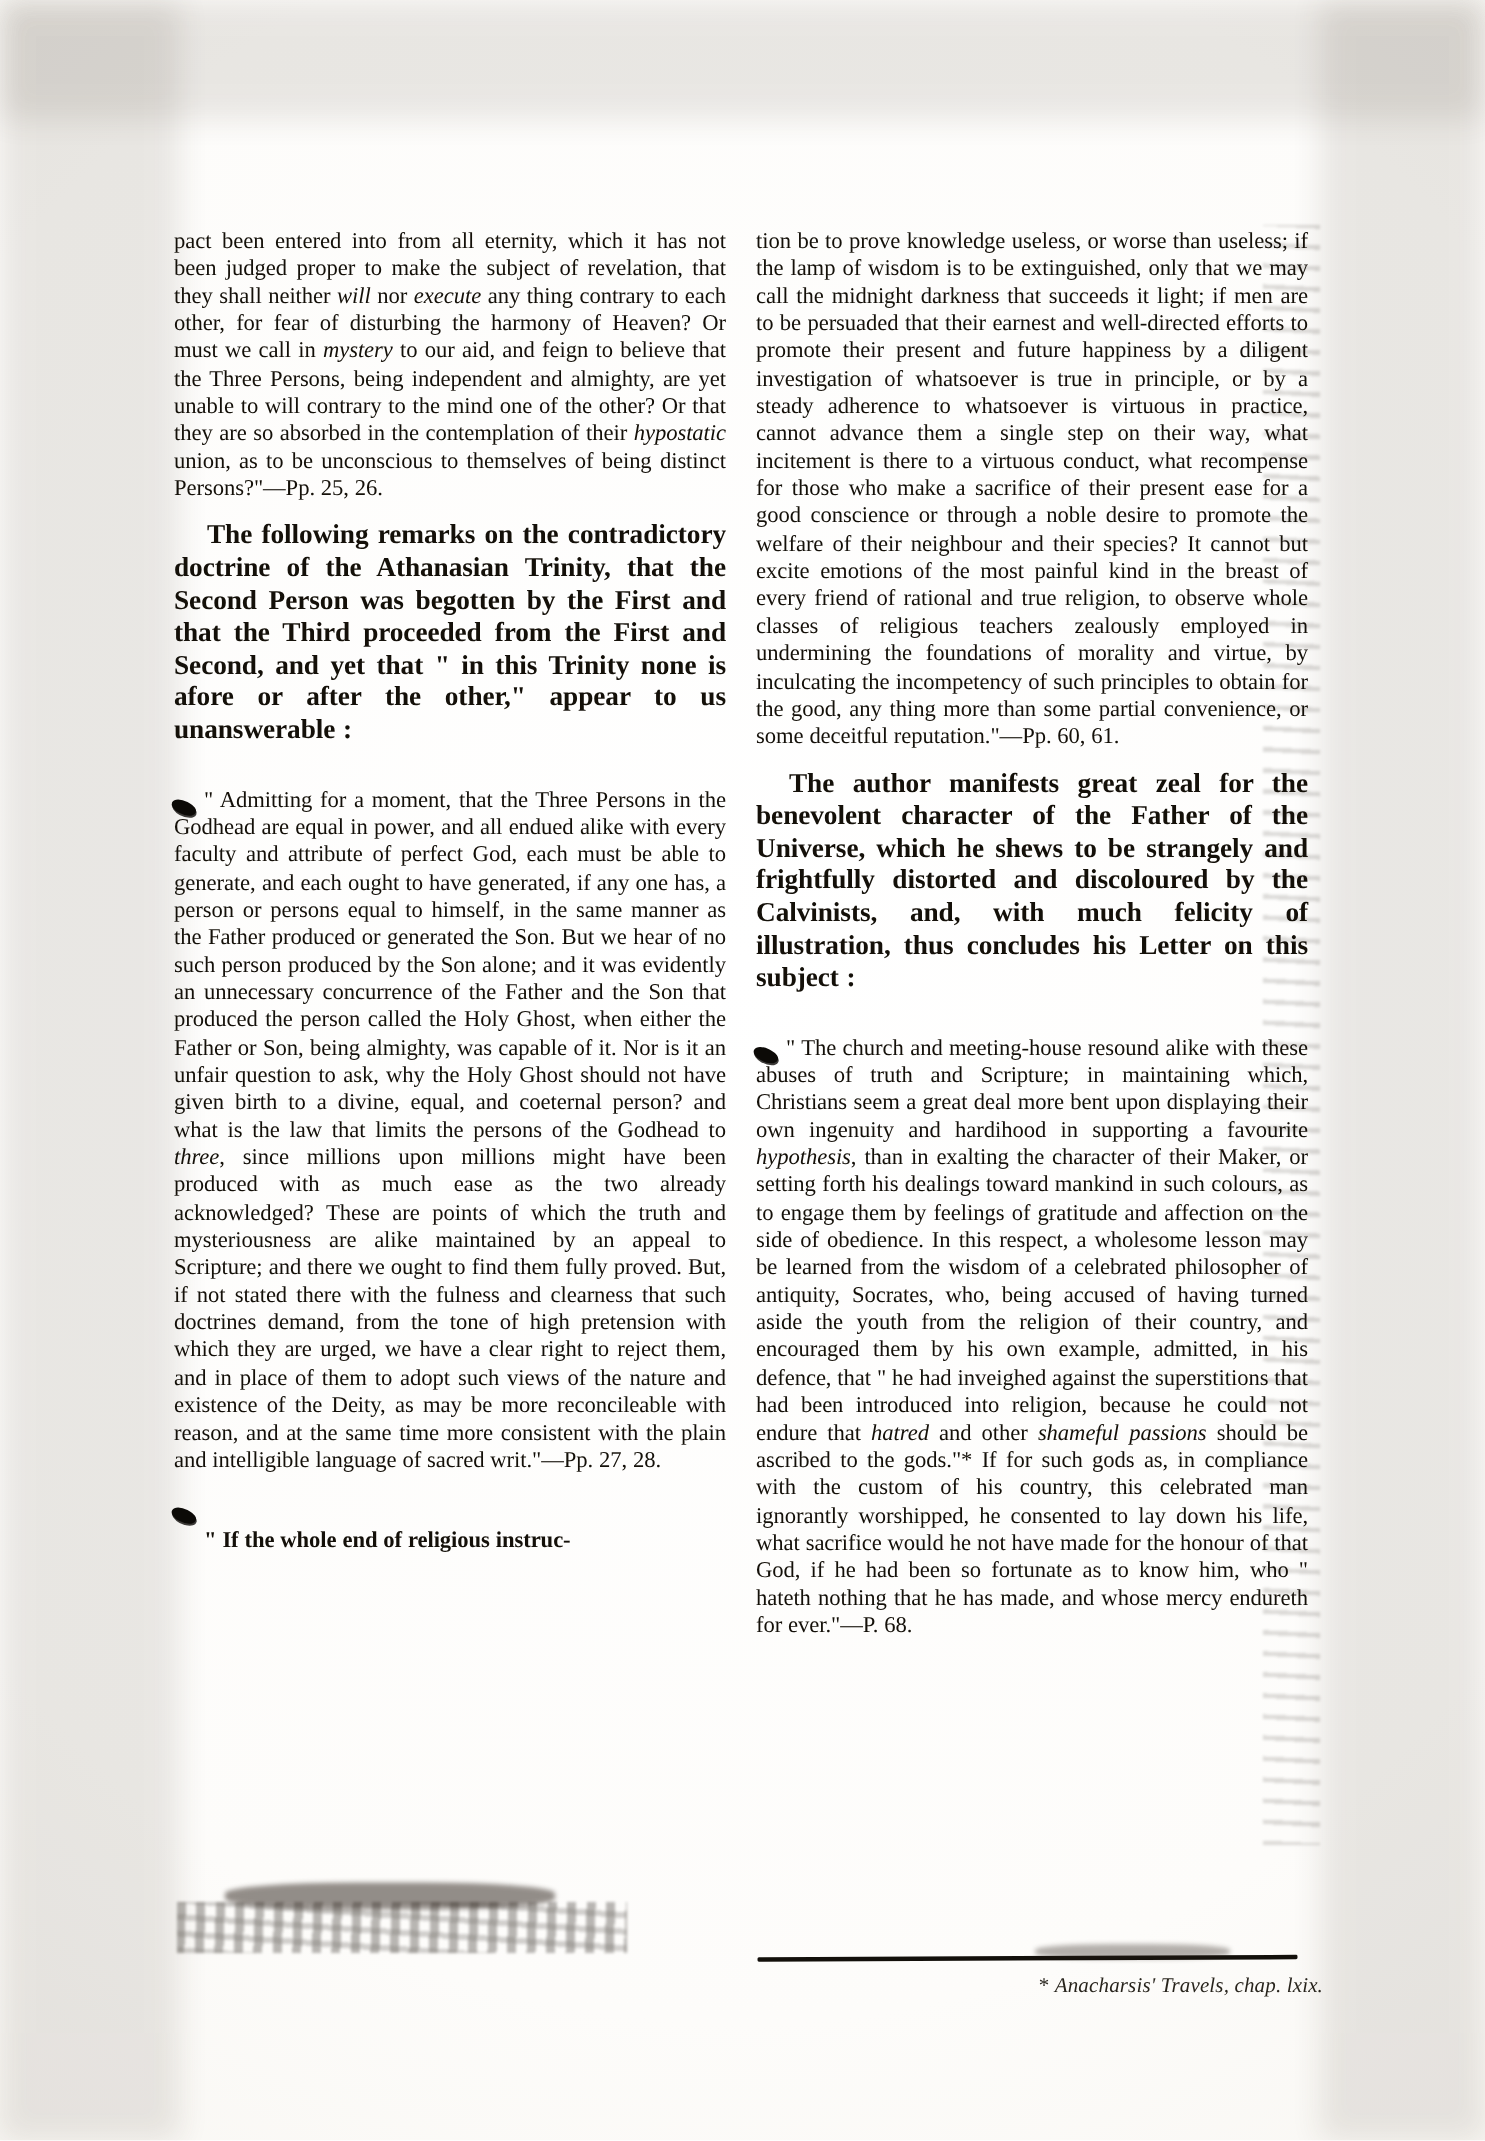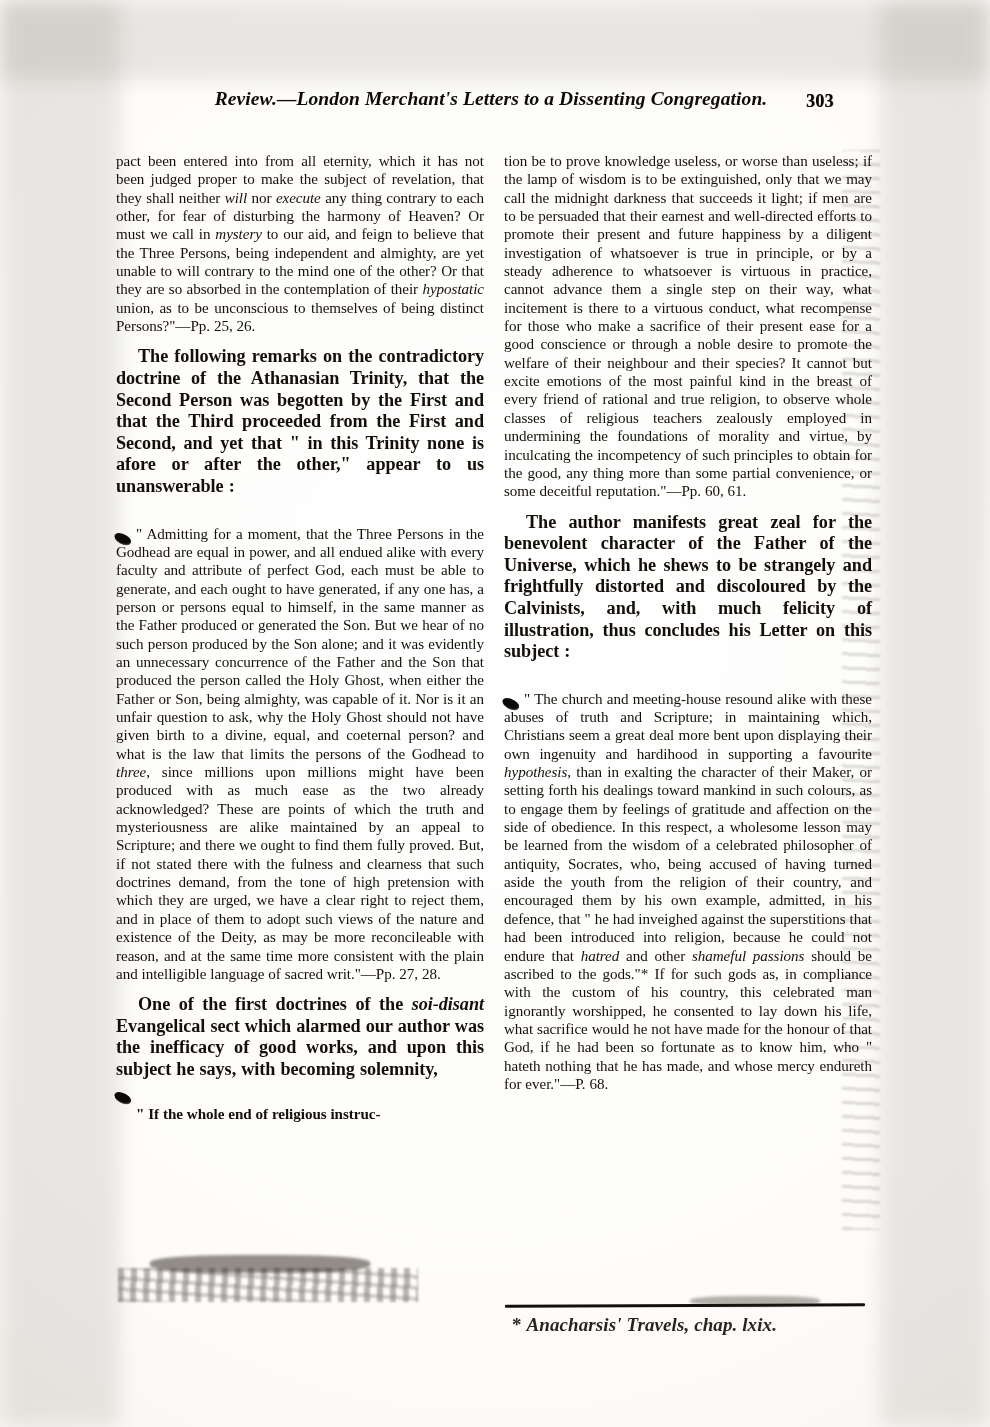--- a/index.html
+++ b/index.html
@@ -117,25 +117,26 @@
     height: 3px;
     background: #13100b;
     border-radius: 1px;
     transform: rotate(-0.25deg);
   }
   #footnote {
     position: absolute;
     left: 512px;
     top: 1316px;
     width: 370px;
-    font-size: 19px;
+    font-size: 14px;
     line-height: 17px;
     letter-spacing: 0.1px;
     color: #151109;
-    font-weight: 700;
+    font-weight: 400;
+    text-align: right;
   }
   #footnote .smudge {
     filter: blur(0.45px);
     opacity: 0.92;
   }
 
   
   .bleed {
     position: absolute;
     pointer-events: none;
@@ -178,43 +179,38 @@
 </style>
 </head>
 <body>
 
 <div id="page">
 
   <div class="edge-dark" style="left:0;top:0;width:120px;height:1427px;"></div>
   <div class="edge-dark" style="left:880px;top:0;width:110px;height:1427px;"></div>
   <div class="edge-dark" style="left:0;top:0;width:990px;height:80px;"></div>
 
-  <div id="runhead">
-    <div id="runhead-title">Review.—London Merchant's Letters to a Dissenting Congregation.</div>
-    <div id="runhead-folio">303</div>
-  </div>
 
   <div class="col" id="col-left">
 
     <p class="para extract">pact been entered into from all eternity, which it has not been judged proper to make the subject of revelation, that they shall neither <i>will</i> nor <i>execute</i> any thing contrary to each other, for fear of disturbing the harmony of Heaven? Or must we call in <i>mystery</i> to our aid, and feign to believe that the Three Persons, being independent and almighty, are yet unable to will contrary to the mind one of the other? Or that they are so absorbed in the contemplation of their <i>hypostatic</i> union, as to be unconscious to themselves of being distinct Persons?"—Pp. 25, 26.</p>
 
     <div class="gap-md"></div>
 
     <p class="para editorial">The following remarks on the contradictory doctrine of the Athanasian Trinity, that the Second Person was begotten by the First and that the Third proceeded from the First and Second, and yet that " in this Trinity none is afore or after the other," appear to us unanswerable :</p>
 
     <div class="gap-sm"></div>
 
     <div style="position:relative;">
       <span class="inkmark" style="left:-2px; top:9px;"></span>
       <p class="para extract indent">" Admitting for a moment, that the Three Persons in the Godhead are equal in power, and all endued alike with every faculty and attribute of perfect God, each must be able to generate, and each ought to have generated, if any one has, a person or persons equal to himself, in the same manner as the Father produced or generated the Son. But we hear of no such person produced by the Son alone; and it was evidently an unnecessary concurrence of the Father and the Son that produced the person called the Holy Ghost, when either the Father or Son, being almighty, was capable of it. Nor is it an unfair question to ask, why the Holy Ghost should not have given birth to a divine, equal, and coeternal person? and what is the law that limits the persons of the Godhead to <i>three</i>, since millions upon millions might have been produced with as much ease as the two already acknowledged? These are points of which the truth and mysteriousness are alike maintained by an appeal to Scripture; and there we ought to find them fully proved. But, if not stated there with the fulness and clearness that such doctrines demand, from the tone of high pretension with which they are urged, we have a clear right to reject them, and in place of them to adopt such views of the nature and existence of the Deity, as may be more reconcileable with reason, and at the same time more consistent with the plain and intelligible language of sacred writ."—Pp. 27, 28.</p>
     </div>
 
     <div class="gap-md"></div>
 
-    <p class="para editorial">One of the first doctrines of the <i>soi-disant</i> Evangelical sect which alarmed our author was the inefficacy of good works, and upon this subject he says, with becoming solemnity,</p>
 
     <div style="position:relative; height:30px;">
       <span class="inkmark" style="left:-2px; top:12px;"></span>
       <p class="para extract indent" style="position:absolute; left:0; top:4px; width:368px; font-weight:600;">" If the whole end of religious instruc-</p>
     </div>
   </div>
 
   <div class="col" id="col-right">
 
     <p class="para extract">tion be to prove knowledge useless, or worse than useless; if the lamp of wisdom is to be extinguished, only that we may call the midnight darkness that succeeds it light; if men are to be persuaded that their earnest and well-directed efforts to promote their present and future happiness by a diligent investigation of whatsoever is true in principle, or by a steady adherence to whatsoever is virtuous in practice, cannot advance them a single step on their way, what incitement is there to a virtuous conduct, what recompense for those who make a sacrifice of their present ease for a good conscience or through a noble desire to promote the welfare of their neighbour and their species? It cannot but excite emotions of the most painful kind in the breast of every friend of rational and true religion, to observe whole classes of religious teachers zealously employed in undermining the foundations of morality and virtue, by inculcating the incompetency of such principles to obtain for the good, any thing more than some partial convenience, or some deceitful reputation."—Pp. 60, 61.</p>

